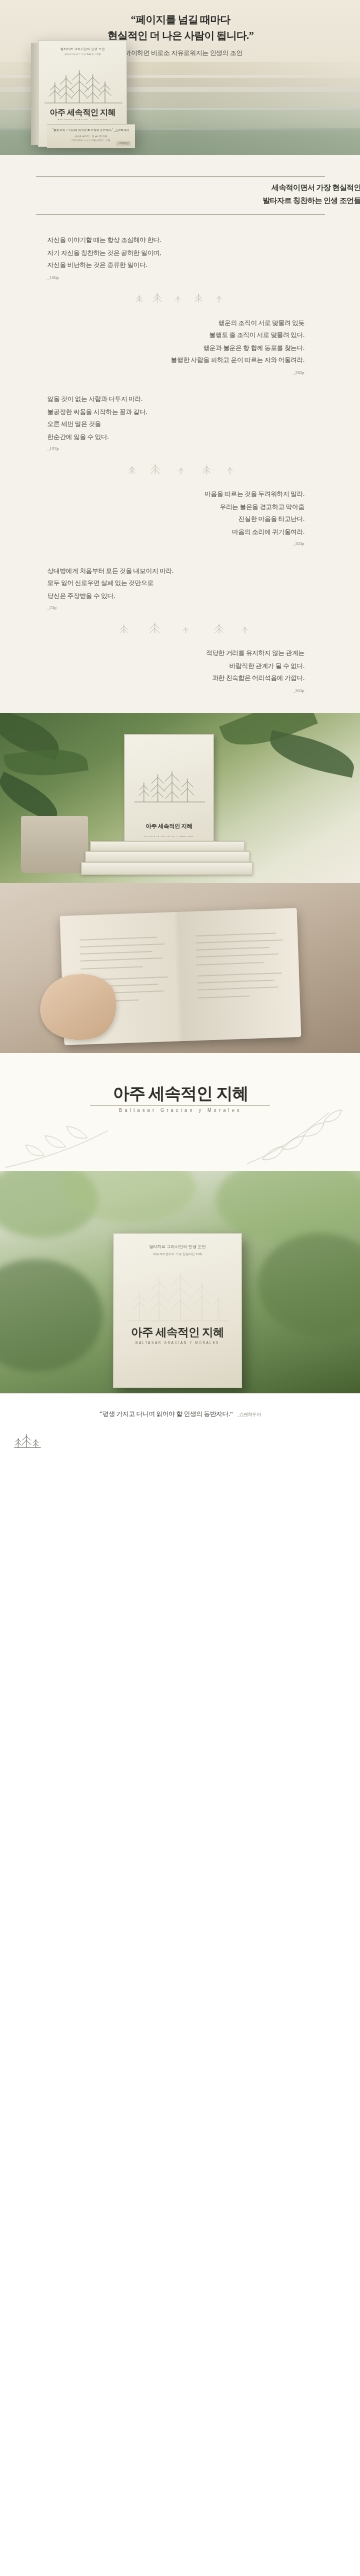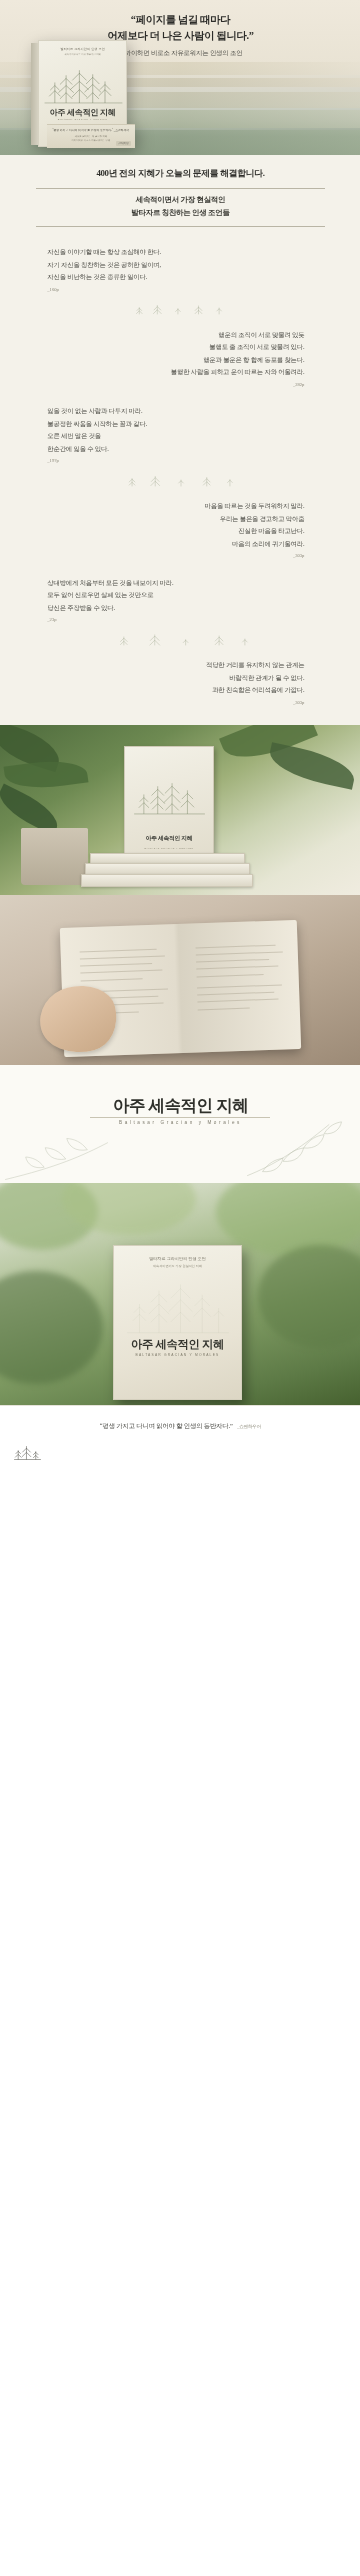--- a/index.html
+++ b/index.html
@@ -128,21 +128,21 @@
     font-size: 8.8px;
     font-weight: 700;
     color: #2f2f2b;
     letter-spacing: -0.3px;
   }
   .rule {
     width: 289px; height: 0.5px; background: #b9b5a5;
     margin: 7.2px auto 6.2px;
   }
   .subhead {
-    text-align: center;
+    text-align: right;
     font-family: "Liberation Serif", serif;
     font-size: 7.5px;
     font-weight: 700;
     color: #3a3a34;
     line-height: 1.65;
     letter-spacing: -0.3px;
   }
   .quote-block {
     width: 289px;
     margin: 0 auto;
@@ -298,21 +298,21 @@
   <div class="hero">
     <div class="hero-bg"></div>
     <div class="hero-band b1"></div>
     <div class="hero-band b2"></div>
     <div class="hero-band b3"></div>
     <div class="hero-band b4"></div>
     <div class="hero-band b5"></div>
 
     <div class="hero-quote">
       <span>“페이지를 넘길 때마다</span><br>
-      <span>어제보다 더 나은 사람이 됩니다.”</span>
+      <span>현실적인 더 나은 사람이 됩니다.”</span>
     </div>
     <div class="hero-sub">가까이하면 비로소 자유로워지는 인생의 조언</div>
 
     <div class="book-mock">
       <div class="book-spine"></div>
       <div class="book-face">
         <div class="bk-toptxt">발타자르 그라시안의 인생 조언</div>
         <div class="bk-toptxt2">세속적이면서도 가장 현실적인 지혜</div>
         <div class="bk-trees">
           <svg width="89" height="43" viewBox="0 0 172 84">
@@ -339,21 +339,20 @@
             <span>세상을 살아가는 데 필요한 지혜</span><br>
             <span>가까이하면 비로소 자유로워지는 인생</span>
           </div>
           <div class="bk-logo">현대지성</div>
         </div>
       </div>
     </div>
   </div>
 
   <div class="section-quotes">
-    <div class="headline">400년 전의 지혜가 오늘의 문제를 해결합니다.</div>
     <div class="rule"></div>
     <div class="subhead">
       <span>세속적이면서 가장 현실적인</span><br>
       <span>발타자르 칭찬하는 인생 조언들</span>
     </div>
     <div class="rule"></div>
 
     <div class="quote-block left">
       <span>자신을 이야기할 때는 항상 조심해야 한다.</span><br>
       <span>자기 자신을 칭찬하는 것은 공허한 일이며,</span><br>

